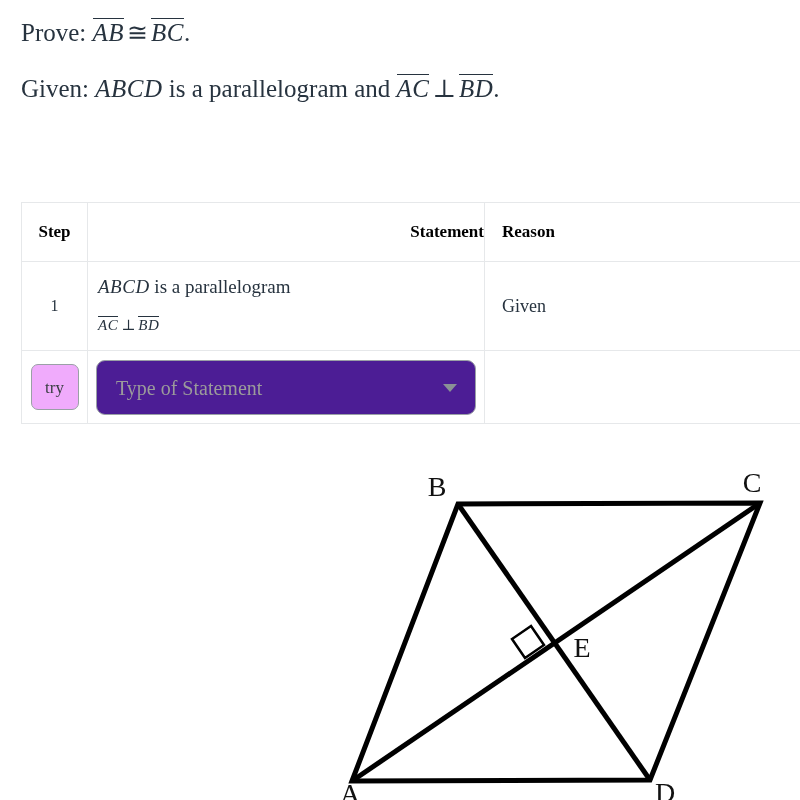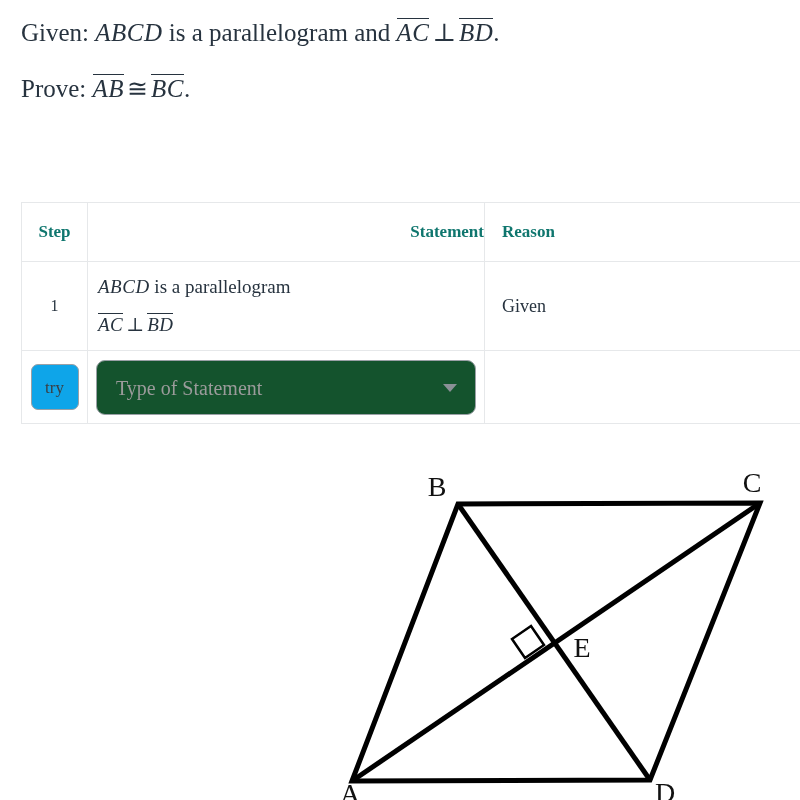--- a/index.html
+++ b/index.html
@@ -61,21 +61,21 @@
     padding: 0;
     vertical-align: middle;
   }
   .col-step  { width: 66px;  }
   .col-stmt  { width: 397px; }
   .col-reason{ width: 397px; }
 
   .proof-table th {
     font-weight: bold;
     font-size: 17px;
-    color: #0f766e;
+    color: #000000;
     height: 58px;
   }
   th.th-step   { text-align: center; }
   th.th-stmt   { text-align: right; }
   th.th-reason { text-align: left; padding-left: 17px; }
 
   td.cell-step {
     text-align: center;
     font-size: 16px;
     color: #27333f;
@@ -89,53 +89,53 @@
     padding-left: 17px;
     font-size: 18px;
     color: #27333f;
   }
   .stmt-line-1 {
     font-size: 19px;
     line-height: 30px;
     white-space: nowrap;
   }
   .stmt-line-2 {
-    font-size: 19px;
+    font-size: 15px;
     line-height: 30px;
     margin-top: 8px;
     white-space: nowrap;
   }
   .stmt-line-2 .seg { border-top-width: 1.4px; }
 
   
   td.cell-try {
     text-align: center;
     height: 72px;
   }
   .try-button {
     display: inline-block;
     width: 48px;
     height: 46px;
     line-height: 46px;
     border: 1px solid #9aa0a6;
     border-radius: 7px;
-    background: #0ea5e9;
+    background: #f0abfc;
     font-size: 17px;
     color: #3a3f44;
     text-align: center;
     cursor: pointer;
     box-sizing: border-box;
   }
   td.cell-select { padding: 0 8px; }
   .select-box {
     position: relative;
     height: 55px;
     border: 1px solid #9aa0a6;
     border-radius: 9px;
-    background: #14532d;
+    background: #4c1d95;
     box-sizing: border-box;
     cursor: pointer;
   }
   .select-placeholder {
     position: absolute;
     left: 19px;
     top: 0;
     height: 55px;
     line-height: 55px;
     font-size: 20px;
@@ -169,29 +169,29 @@
     font-size: 28px;
     fill: #111111;
   }
 </style>
 </head>
 <body>
 
 <div class="prompt-block">
 
   <div class="prompt-line">
+    <span class="prompt-lead">Prove:</span>
+    <span class="seg">AB</span><span class="op">≅</span><span class="seg">BC</span><span>.</span>
+  </div>
+
+  <div class="prompt-line">
     <span class="prompt-lead">Given:</span>
     <span class="mathvar">ABCD</span>
     <span>is a parallelogram and</span>
     <span class="seg">AC</span><span class="op">⊥</span><span class="seg">BD</span><span>.</span>
-  </div>
-
-  <div class="prompt-line">
-    <span class="prompt-lead">Prove:</span>
-    <span class="seg">AB</span><span class="op">≅</span><span class="seg">BC</span><span>.</span>
   </div>
 
 </div>
 
 <table class="proof-table">
   <colgroup>
     <col class="col-step">
     <col class="col-stmt">
     <col class="col-reason">
   </colgroup>

